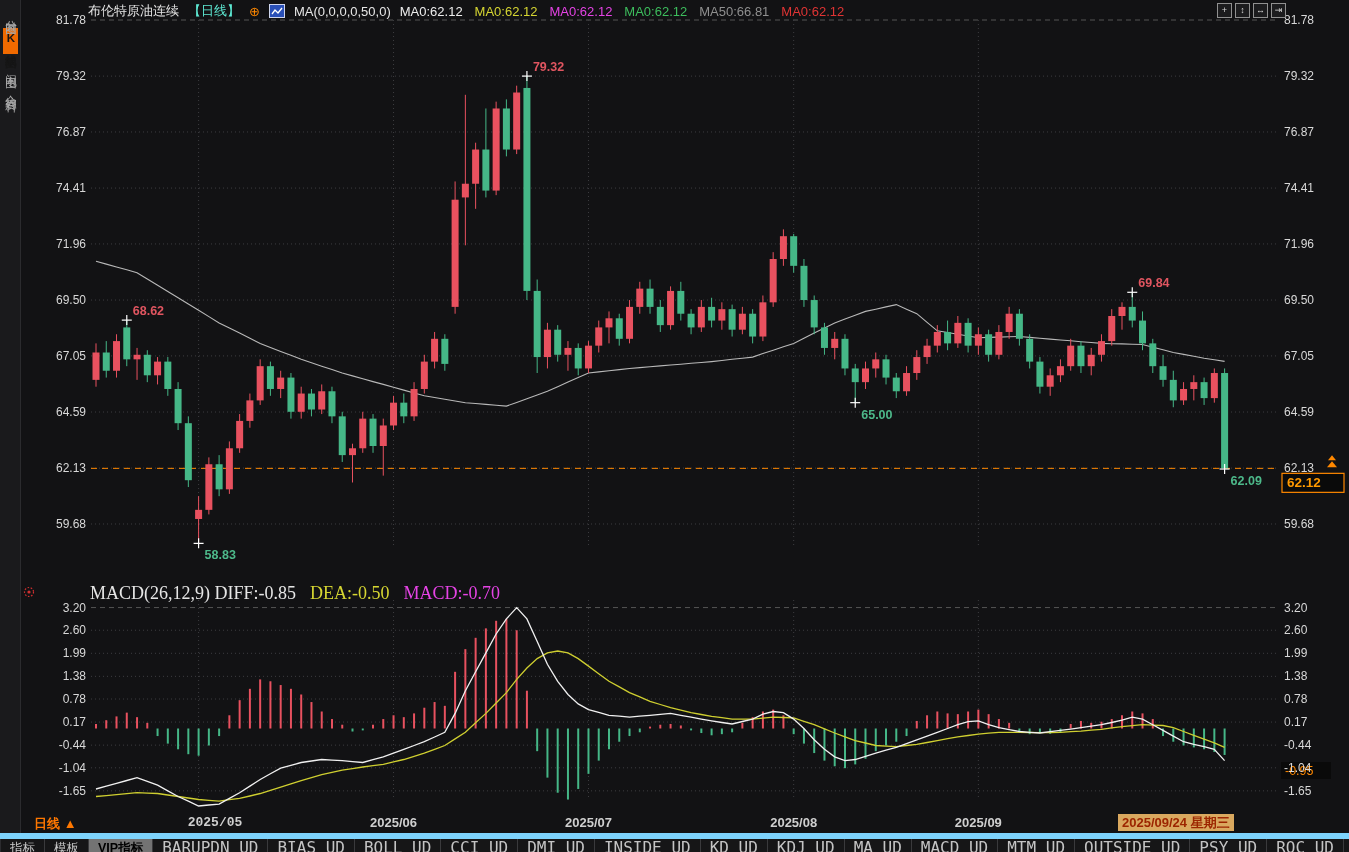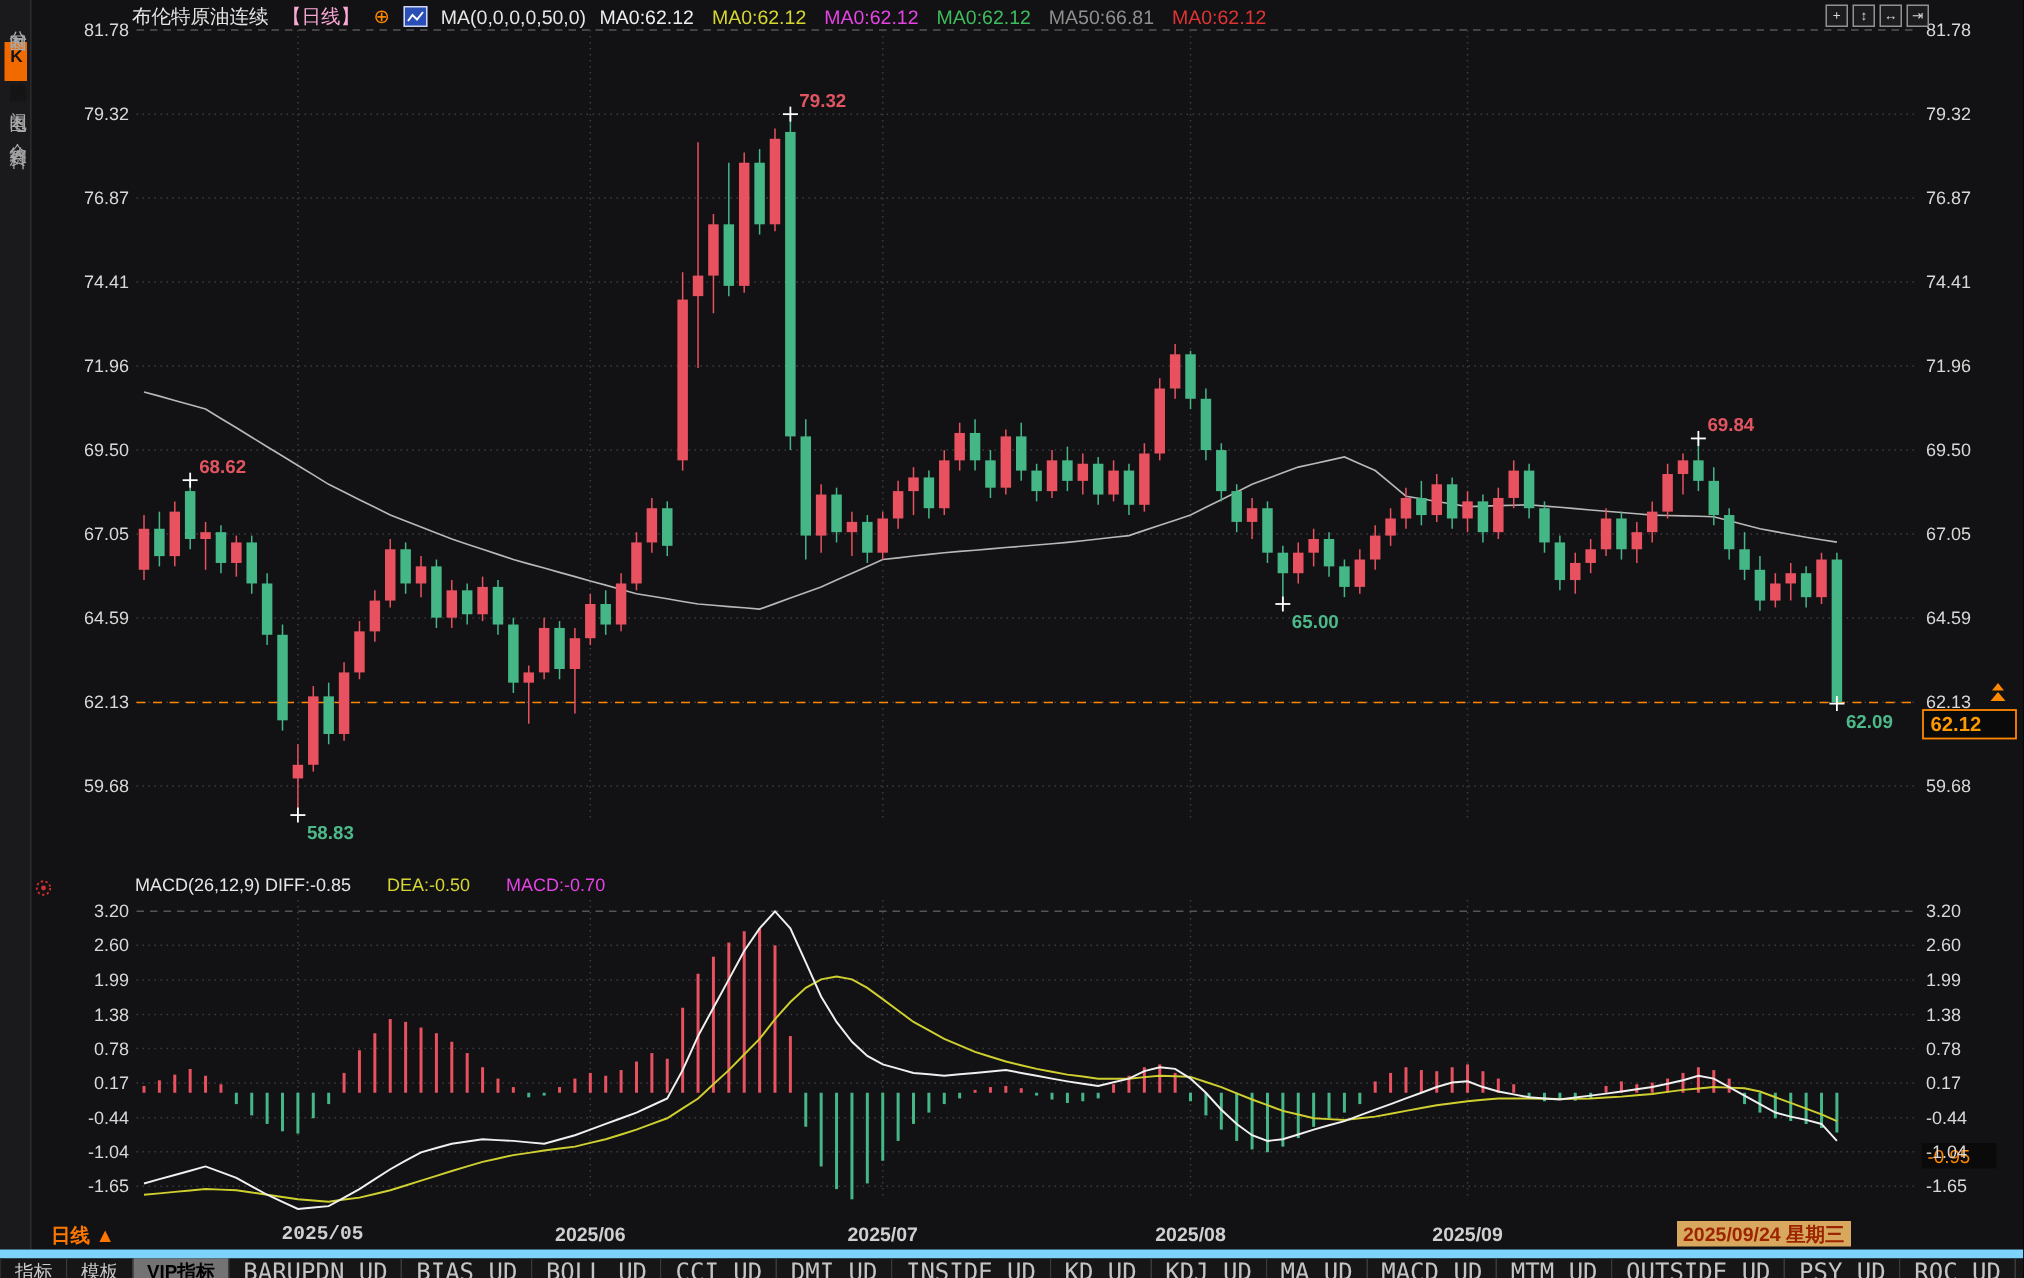--- a/index.html
+++ b/index.html
@@ -6,29 +6,29 @@
   #app{position:relative;width:1349px;height:852px;background:#121214;overflow:hidden;
        font-family:"Liberation Sans","DejaVu Sans",sans-serif;-webkit-font-smoothing:antialiased;}
   
   #sidebar{position:absolute;left:0;top:0;width:20px;height:852px;background:#1a1a1c;border-right:1px solid #2b2b2e;z-index:4;}
   .side-item{writing-mode:vertical-rl;text-orientation:upright;margin:7px 0 7px 3px;padding:4px 1px;
              font-size:11.5px;color:#a8a8a8;letter-spacing:2px;cursor:pointer;line-height:13px;}
   .side-item.active{background:#f06a00;color:#151515;font-weight:bold;}
   
   #legend{position:absolute;left:88px;top:3px;height:16px;display:flex;align-items:center;gap:9px;
           font-size:13px;color:#e6e6e6;z-index:3;white-space:nowrap;text-align:center;}
-  #legend .period{color:#f9a8d4;}
+  #legend .period{color:#5eead4;}
   #legend .plus{color:#ff8800;font-size:13px;}
   .chart-ico{display:inline-block;width:14px;height:12px;background:#2a50b8;border:1px solid #cfd6ee;}
   
   #tool-icons{position:absolute;left:1217px;top:3px;display:flex;gap:3px;z-index:3;}
   .tool-box{width:13px;height:13px;border:1px solid #909090;background:#1c1c1e;color:#d8d8d8;
             font-size:9px;line-height:12px;text-align:center;cursor:pointer;}
   
-  #macd-legend{position:absolute;left:90px;top:583px;display:flex;gap:24px;font-size:12px;z-index:3;white-space:nowrap;}
+  #macd-legend{position:absolute;left:90px;top:583px;display:flex;gap:14px;font-size:18px;z-index:3;white-space:nowrap;font-family:Liberation Serif, serif;}
   
   #xaxis-row{position:absolute;left:20px;right:0;top:814px;height:19px;background:#121214;z-index:3;}
   #period-label{position:absolute;left:14px;top:1px;color:#ff7700;font-weight:bold;font-size:13px;}
   .month-label{position:absolute;top:1px;width:70px;margin-left:-35px;text-align:center;
                color:#cfcfcf;font-weight:bold;font-size:13px;}
   #date-box{position:absolute;top:0;background:#d9a85f;color:#9c2500;font-weight:bold;font-size:13px;
             padding:1px 4px;line-height:15px;text-align:right;}
   
   #tabbar{position:absolute;left:0;right:0;top:833px;height:19px;background:#050505;border-top:6px solid #7dd3fc;
           display:flex;align-items:stretch;z-index:4;}

